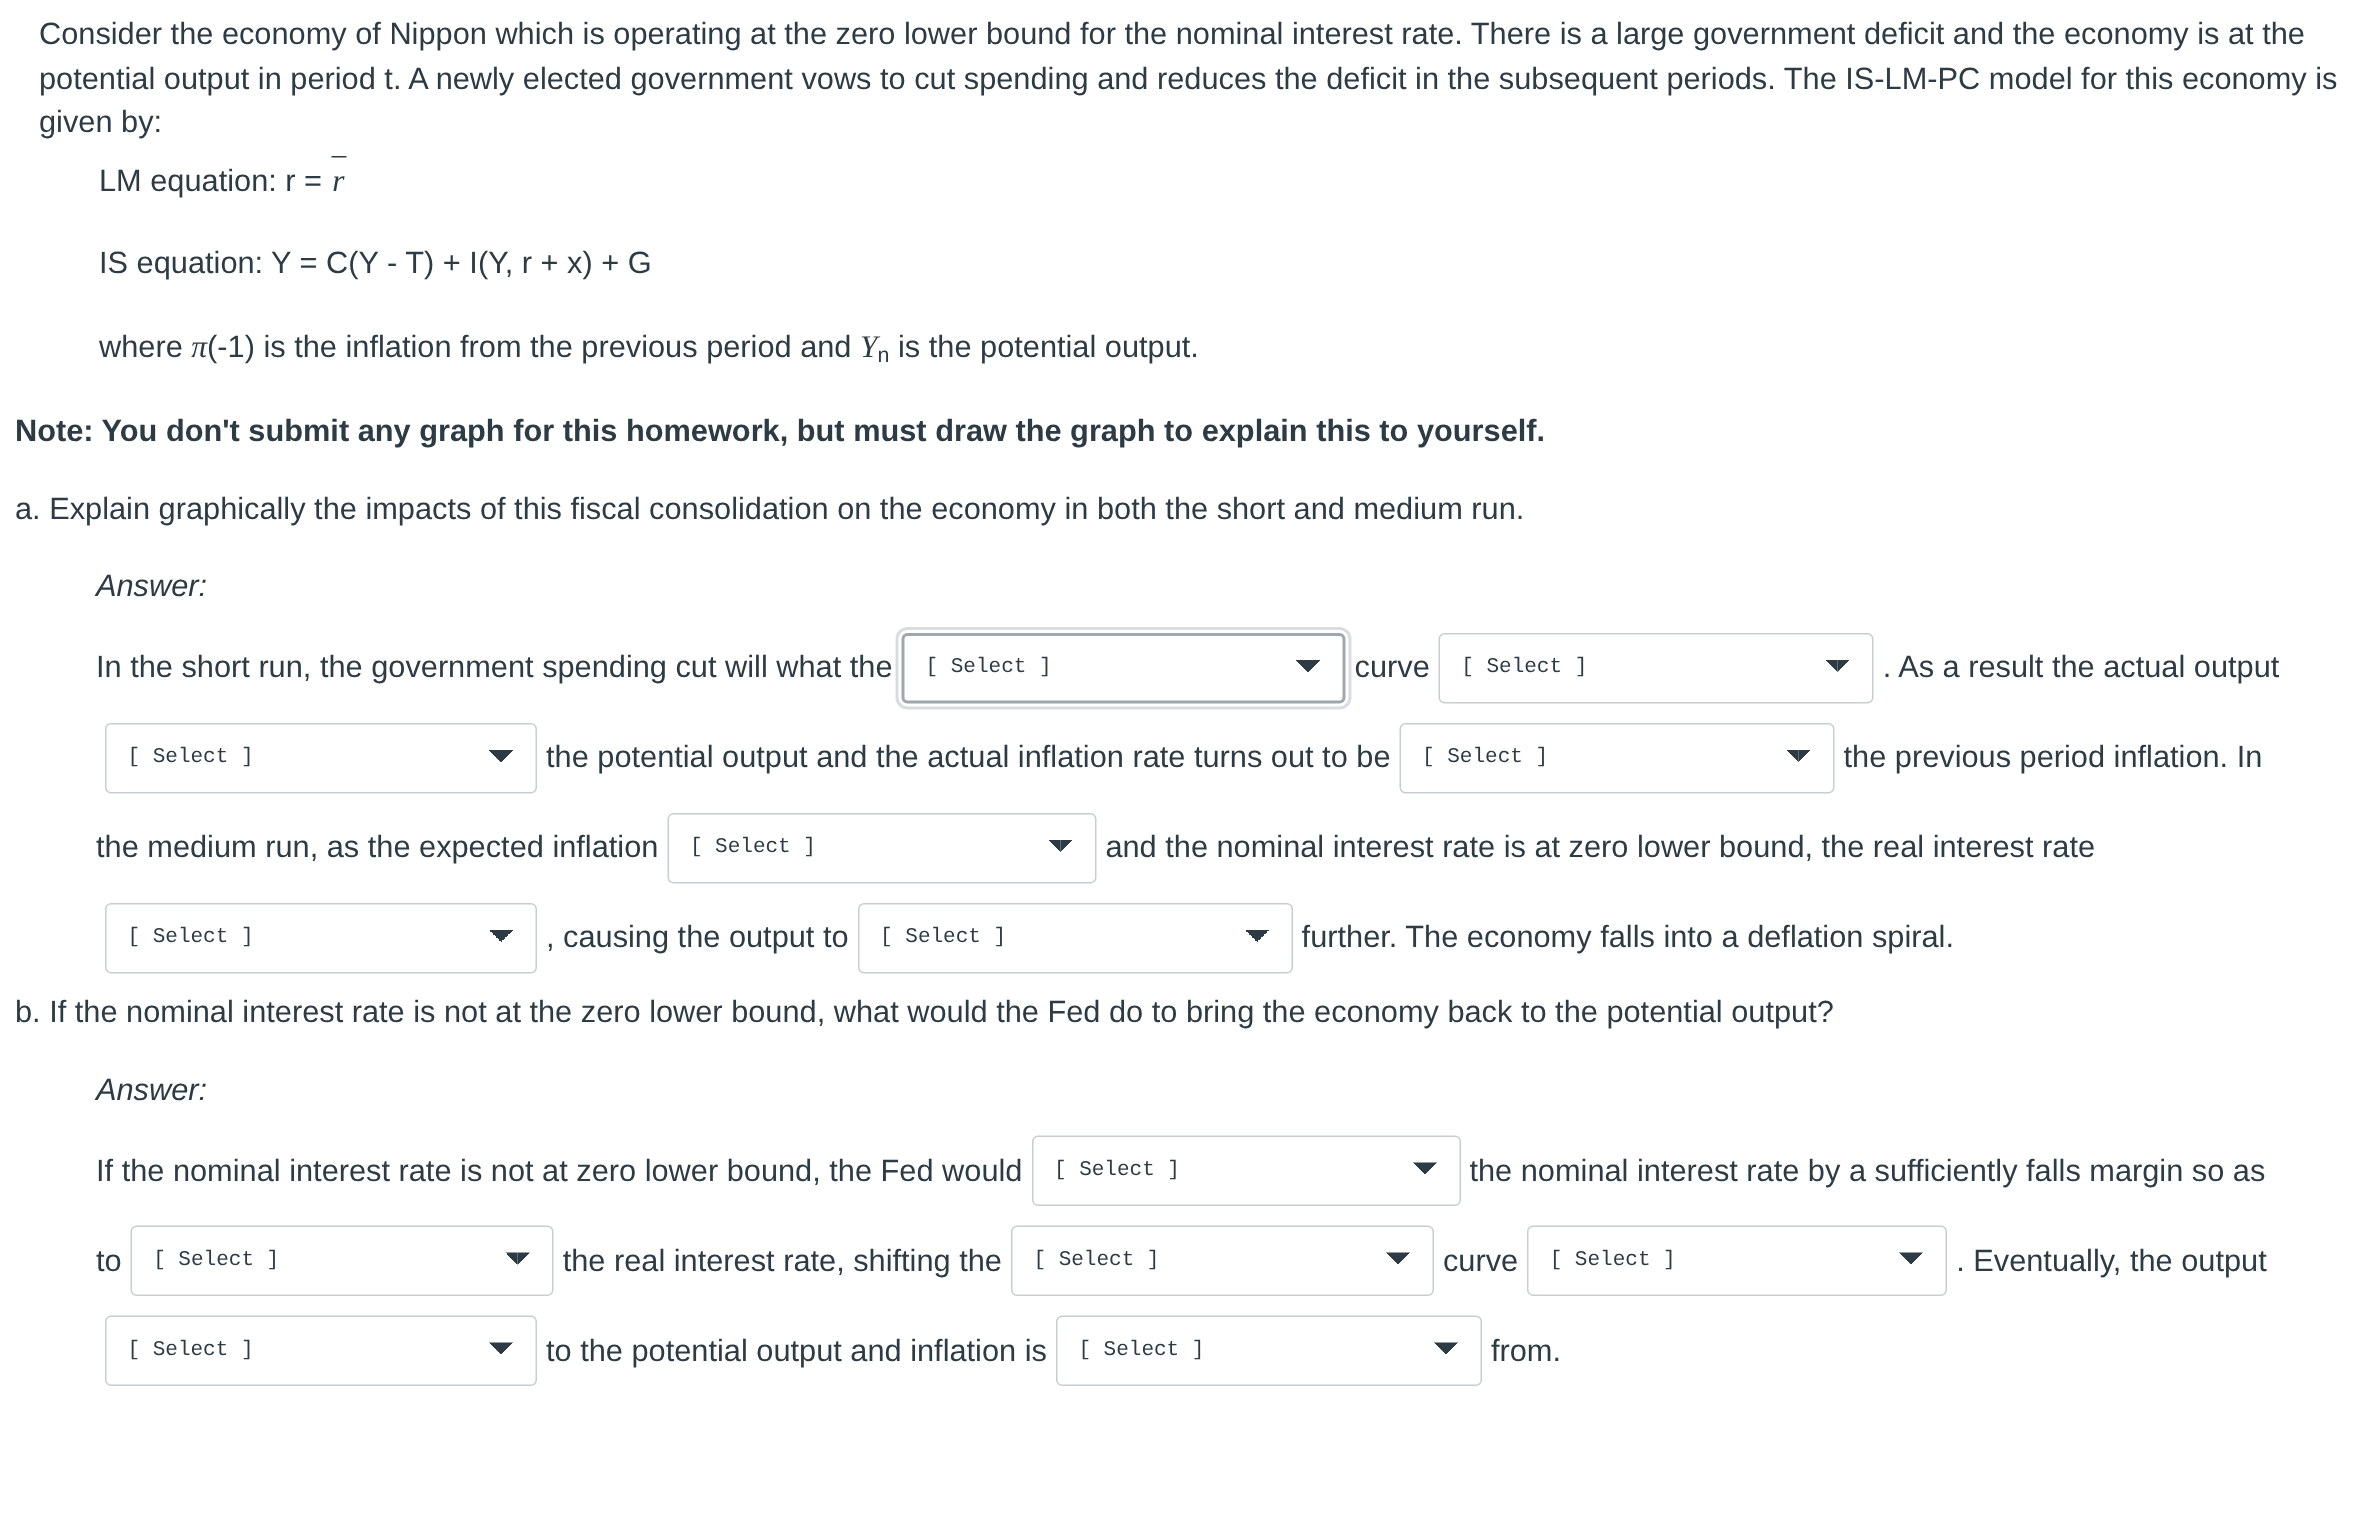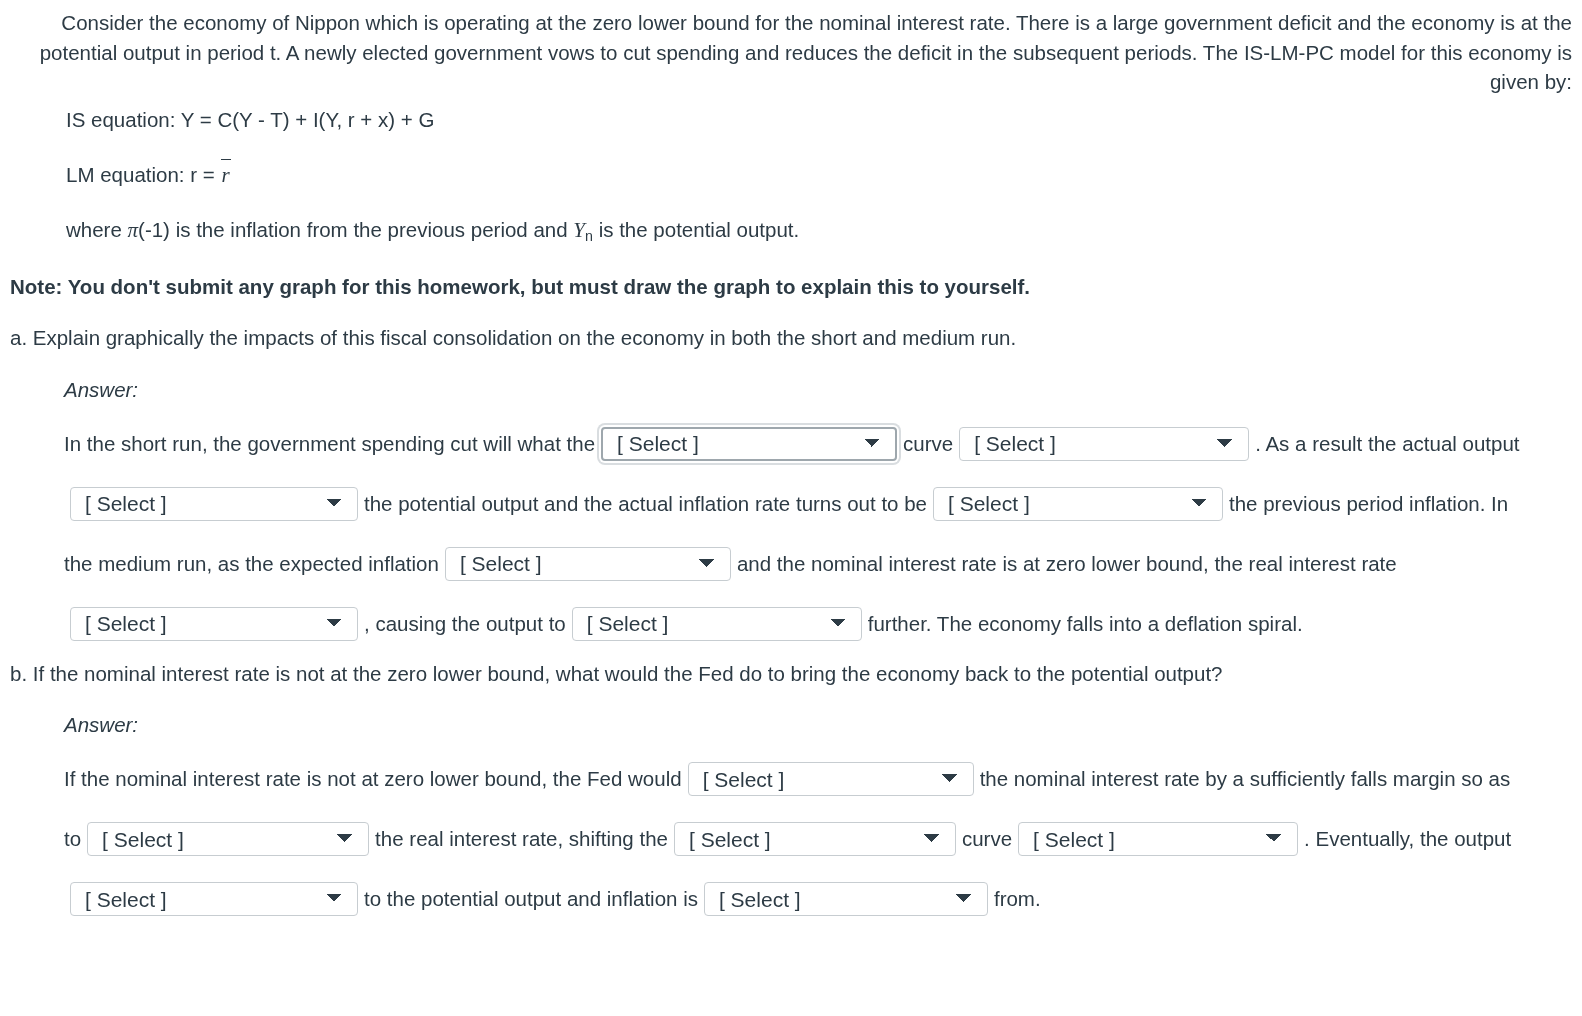--- a/index.html
+++ b/index.html
@@ -16,21 +16,20 @@
     line-height: 1.45;
     overflow: hidden;
   }
   .page {
     padding: 8px 10px 0 10px;
     box-sizing: border-box;
   }
   p.intro {
     margin: 0 0 8px 16px;
     max-width: 1565px;
-    text-align: right;
   }
   .eq-block {
     margin: 0;
     padding-left: 56px;
   }
   .eq-line {
     margin: 0 0 25px 0;
     white-space: nowrap;
   }
   .mathit {
@@ -76,27 +75,27 @@
     display: flex;
     align-items: center;
     flex-wrap: nowrap;
     margin-bottom: 10px;
     min-height: 50px;
   }
   .txt {
     white-space: pre;
   }
   select.sel {
-    font-family: Liberation Sans, sans-serif;
-    font-size: 21px;
+    font-family: Liberation Mono, monospace;
+    font-size: 14px;
     color: #2d3b45;
     background-color: #ffffff;
     border: 1px solid #c7cdd1;
     border-radius: 4px;
-    height: 34px;
+    height: 47px;
     padding: 0 34px 0 14px;
     margin: 0 6px;
     box-sizing: border-box;
     -webkit-appearance: none;
     -moz-appearance: none;
     appearance: none;
     background-image:
       linear-gradient(45deg, transparent 50%, #2d3b45 50%),
       linear-gradient(135deg, #2d3b45 50%, transparent 50%);
     background-position:
@@ -119,22 +118,22 @@
   .w296 { width: 296px; }
 </style>
 </head>
 <body>
 
 <div class="page">
 
   <p class="intro">Consider the economy of Nippon which is operating at the zero lower bound for the nominal interest rate. There is a large government deficit and the economy is at the potential output in period t. A newly elected government vows to cut spending and reduces the deficit in the subsequent periods. The IS-LM-PC model for this economy is given by:</p>
 
   <div class="eq-block">
+    <div class="eq-line"><span>LM equation: r = </span><span class="mathit overbar">r</span></div>
     <div class="eq-line">IS equation: Y = C(Y - T) + I(Y, r + x) + G</div>
-    <div class="eq-line"><span>LM equation: r = </span><span class="mathit overbar">r</span></div>
     <div class="eq-line"><span>where </span><span class="mathit">π</span><span>(-1) is the inflation from the previous period and </span><span class="mathit"><span>Y</span><sub class="nsub">n</sub></span><span> is the potential output.</span></div>
   </div>
 
   <p class="note">Note: You don't submit any graph for this homework, but must draw the graph to explain this to yourself.</p>
 
   <div id="questions">
       <div>
         <p class="qline">a. Explain graphically the impacts of this fiscal consolidation on the economy in both the short and medium run.</p>
         <p class="answer-label">Answer:</p>
         <div class="ans-body">

